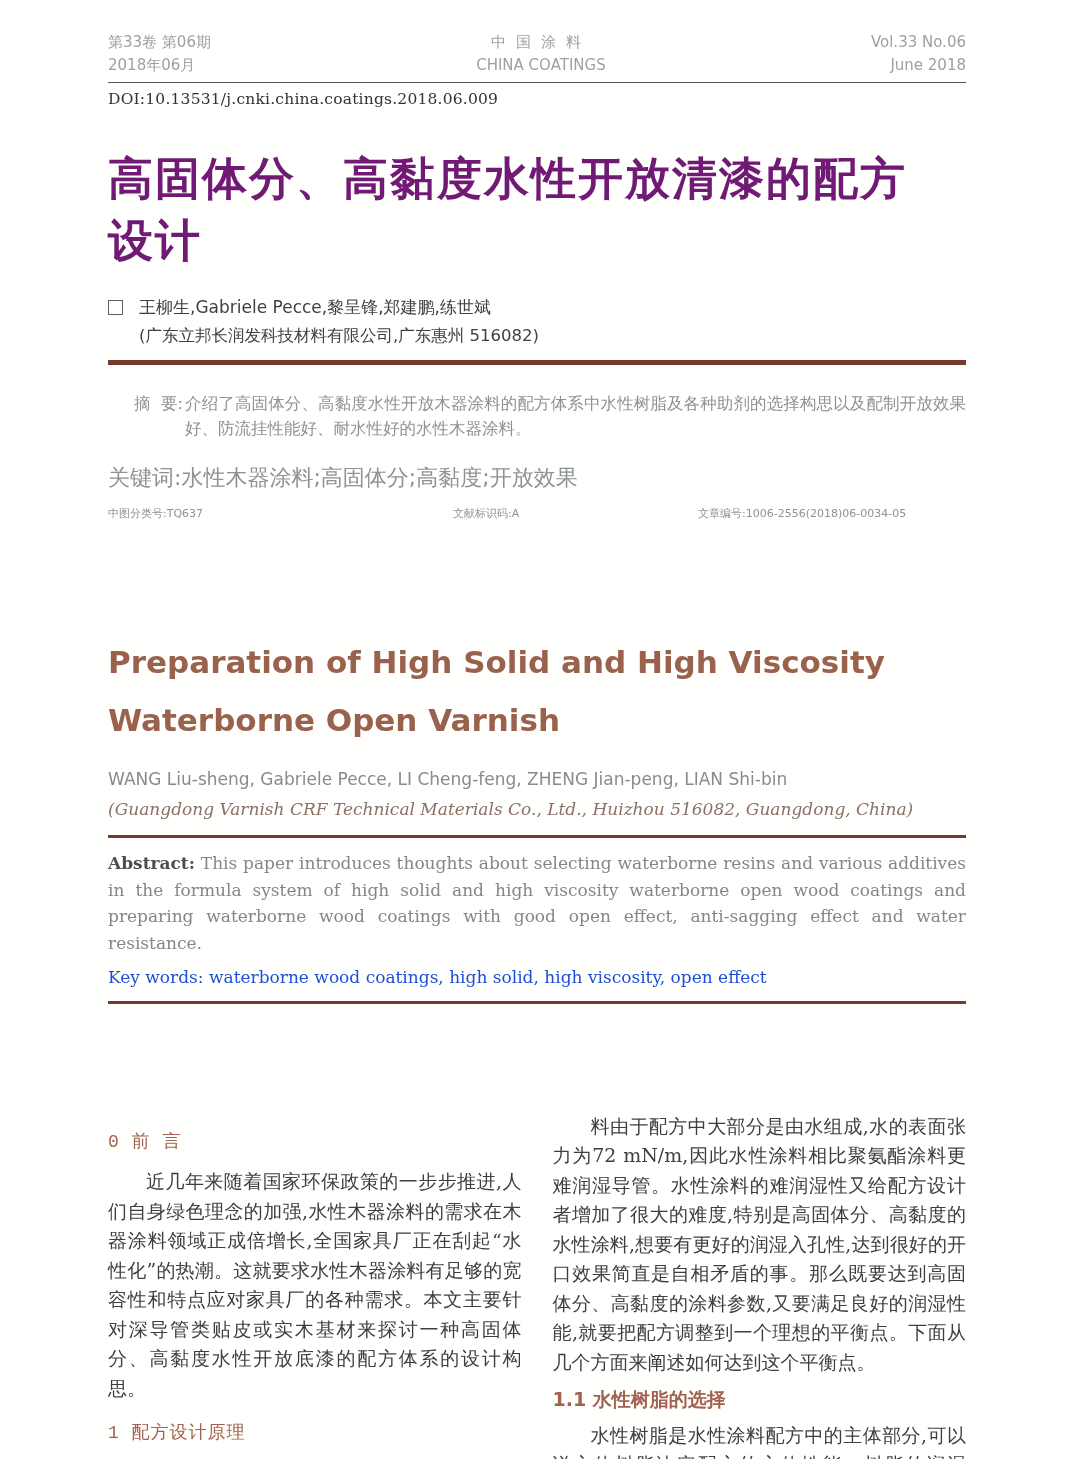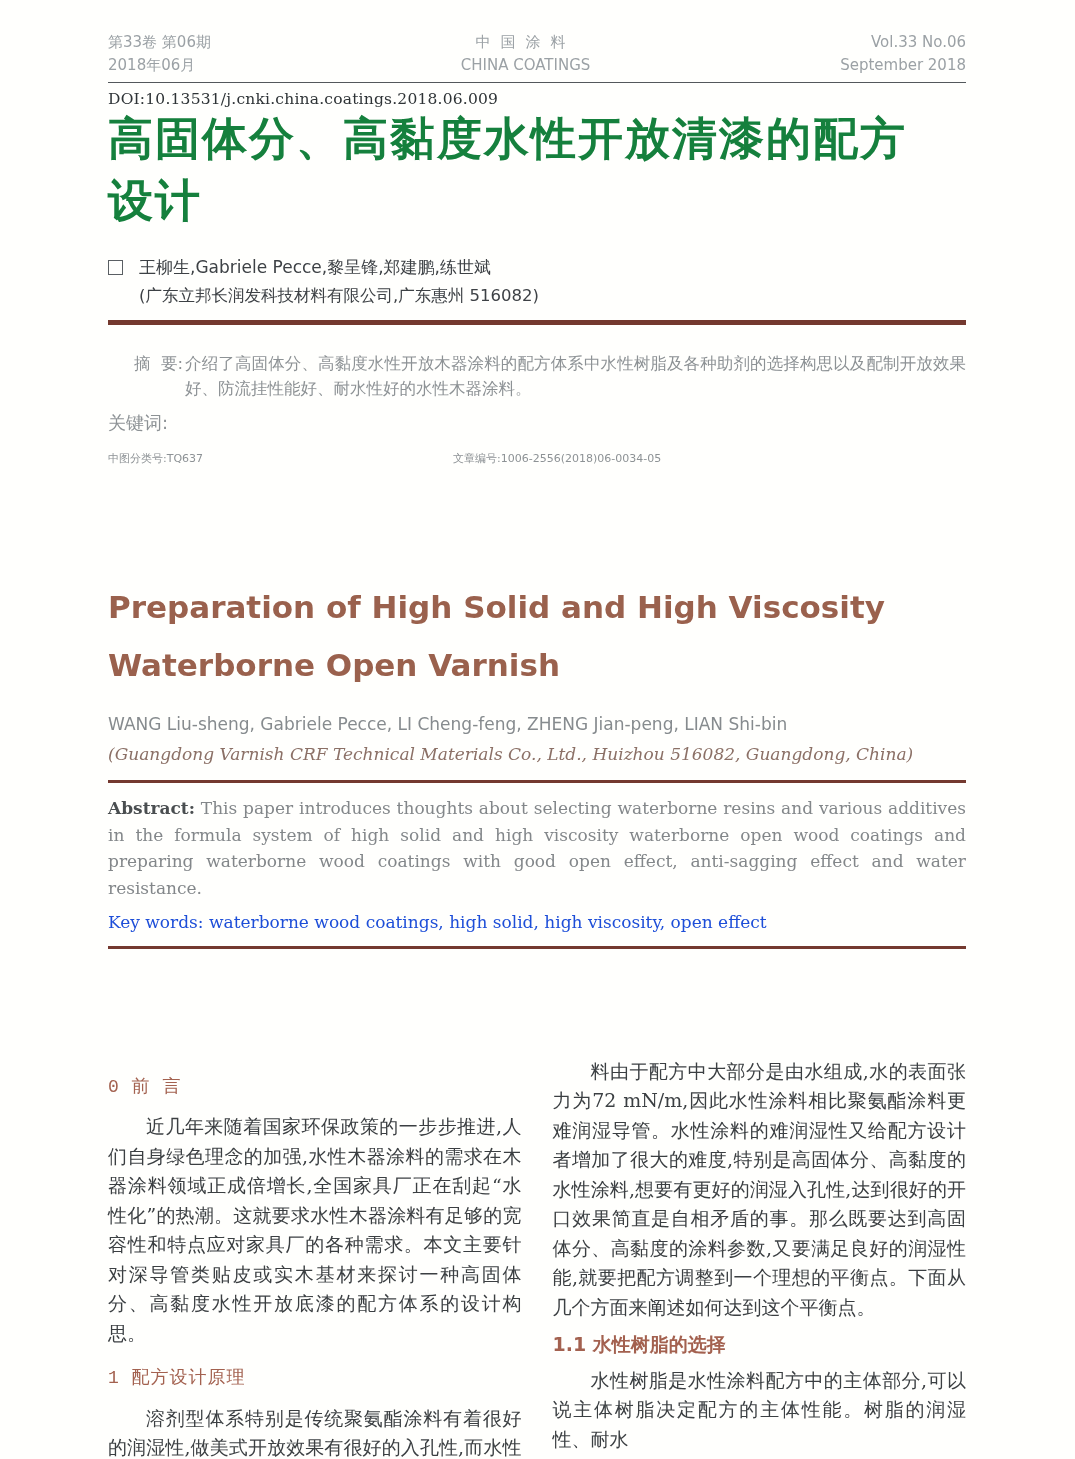--- a/index.html
+++ b/index.html
@@ -20,43 +20,43 @@
     color:#9ba1a5;font-size:15px;line-height:23px;}
   .jheader .col{white-space:nowrap;}
   .jheader .center{text-align:center;}
   .jheader .center .cn{letter-spacing:10px;}
   .jheader .right{text-align:right;}
   .hdr-rule{height:1px;background:#53585c;margin-top:5px;}
   .doi{font-size:15.5px;color:#2e3336;margin-top:7px;letter-spacing:.2px;}
   
   .title-cn{
     font-family:"DejaVu Sans","Liberation Sans",sans-serif;
-    font-weight:bold;color:#15803d;
+    font-weight:bold;color:#701a75;
     font-size:45px;line-height:62px;letter-spacing:2px;
-    width:830px;
+    margin-top:40px;width:830px;
   }
   .authors-row{display:flex;align-items:center;margin-top:24px;
     font-family:"DejaVu Sans","Liberation Sans",sans-serif;
     font-size:17px;color:#3d4145;}
   .marker{display:inline-block;width:13px;height:13px;border:1.5px solid #5a5f63;
     margin-right:16px;flex:0 0 auto;}
   .affil-cn{margin-top:6px;padding-left:31px;
     font-family:"DejaVu Sans","Liberation Sans",sans-serif;
     font-size:16.5px;color:#3d4145;}
   .rule-thick{height:5px;background:#74392f;margin-top:13px;}
   .rule-med{height:3px;background:#74392f;}
   
   .abs-cn{display:flex;margin-top:26px;color:#8d9295;
     font-family:"DejaVu Sans","Liberation Sans",sans-serif;
     font-size:16.5px;line-height:25px;}
   .abs-cn .lbl{flex:0 0 auto;padding-left:26px;margin-right:2px;white-space:pre;}
   .abs-cn .txt{flex:1;text-align:justify;}
-  .kw-cn{display:flex;margin-top:9px;color:#8d9295;
+  .kw-cn{display:flex;margin-top:24px;color:#8d9295;
     font-family:"DejaVu Sans","Liberation Sans",sans-serif;
-    font-size:18px;line-height:25px;text-align:right;}
+    font-size:22px;line-height:25px;text-align:right;}
   .kw-cn .lbl{flex:0 0 auto;white-space:pre;}
   .clc-row{display:flex;margin-top:16px;color:#8d9295;
     font-family:"DejaVu Sans","Liberation Sans",sans-serif;font-size:11px;}
   .clc-row .c1{width:345px;}
   .clc-row .c2{width:245px;}
   
   .title-en{
     font-family:"DejaVu Sans","Liberation Sans",sans-serif;
     font-weight:bold;color:#9a614d;
     font-size:31px;line-height:58px;
@@ -96,43 +96,45 @@
     <div class="col left">
       <div>第33卷 第06期</div>
       <div>2018年06月</div>
     </div>
     <div class="col center">
       <div class="cn">中国涂料</div>
       <div>CHINA COATINGS</div>
     </div>
     <div class="col right">
       <div>Vol.33  No.06</div>
-      <div>September  2018</div>
+      <div>June  2018</div>
     </div>
   </div>
   <div class="hdr-rule"></div>
   <div class="doi">DOI:10.13531/j.cnki.china.coatings.2018.06.009</div>
 
   <div class="title-cn">高固体分、高黏度水性开放清漆的配方设计</div>
   <div class="authors-row">
     <span class="marker"></span>
     <span>王柳生,Gabriele Pecce,黎呈锋,郑建鹏,练世斌</span>
   </div>
   <div class="affil-cn">(广东立邦长润发科技材料有限公司,广东惠州  516082)</div>
   <div class="rule-thick"></div>
 
   <div class="abs-cn">
     <span class="lbl">摘  要:</span>
     <span class="txt">介绍了高固体分、高黏度水性开放木器涂料的配方体系中水性树脂及各种助剂的选择构思以及配制开放效果好、防流挂性能好、耐水性好的水性木器涂料。</span>
   </div>
   <div class="kw-cn">
     <span class="lbl">关键词:</span>
+    <span class="txt">水性木器涂料;高固体分;高黏度;开放效果</span>
   </div>
   <div class="clc-row">
     <span class="c1">中图分类号:TQ637</span>
+    <span class="c2">文献标识码:A</span>
     <span class="c3">文章编号:1006-2556(2018)06-0034-05</span>
   </div>
 
   <div class="title-en">Preparation of High Solid and High Viscosity Waterborne Open Varnish</div>
   <div class="authors-en">WANG Liu-sheng, Gabriele Pecce, LI Cheng-feng, ZHENG Jian-peng, LIAN Shi-bin</div>
   <div class="affil-en">(Guangdong Varnish CRF Technical Materials Co., Ltd., Huizhou 516082, Guangdong, China)</div>
 
   <div class="rule-med rule-abs-top"></div>
   <div class="abs-en">
     <span class="blabel">Abstract:</span><span> This paper introduces thoughts about selecting waterborne resins and various additives in the formula system of high solid and high viscosity waterborne open wood coatings and preparing waterborne wood coatings with good open effect, anti-sagging effect and water resistance.</span>

